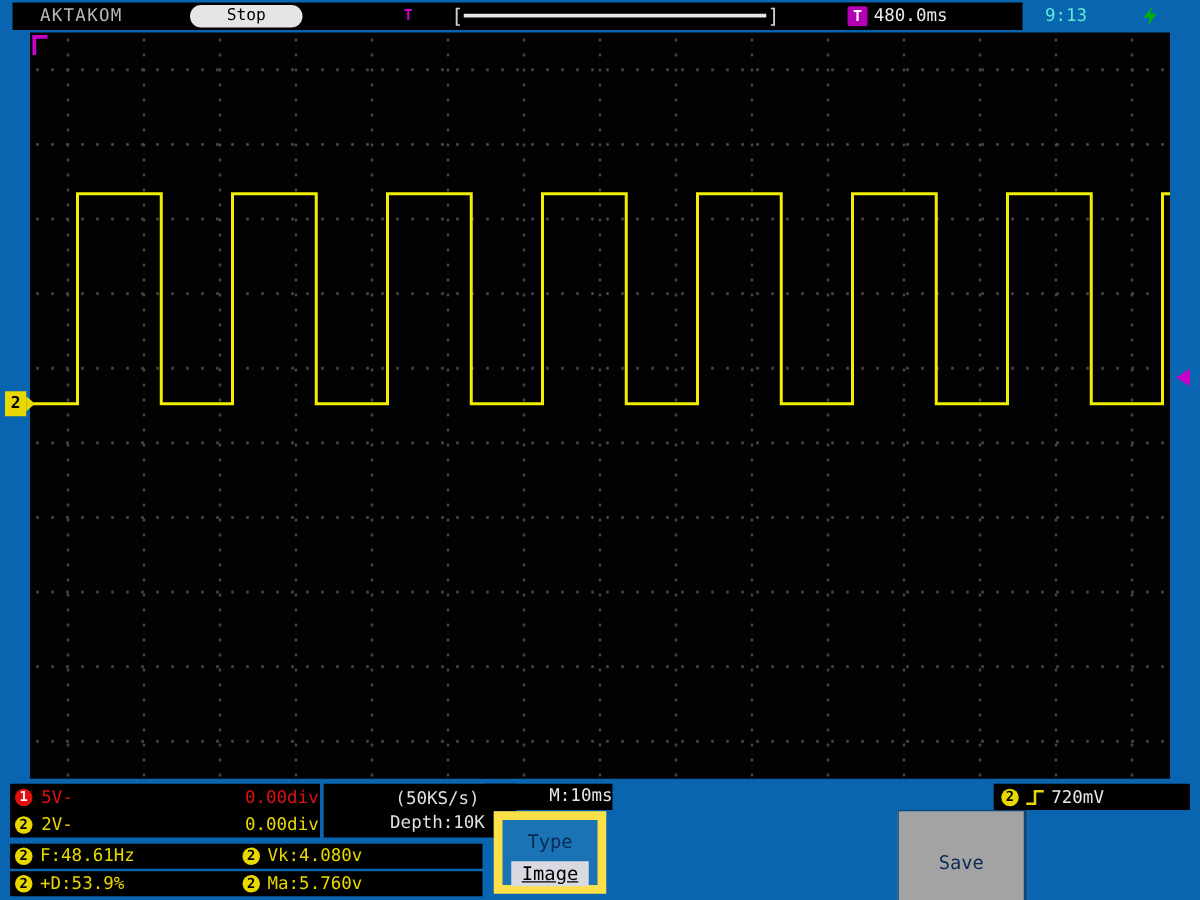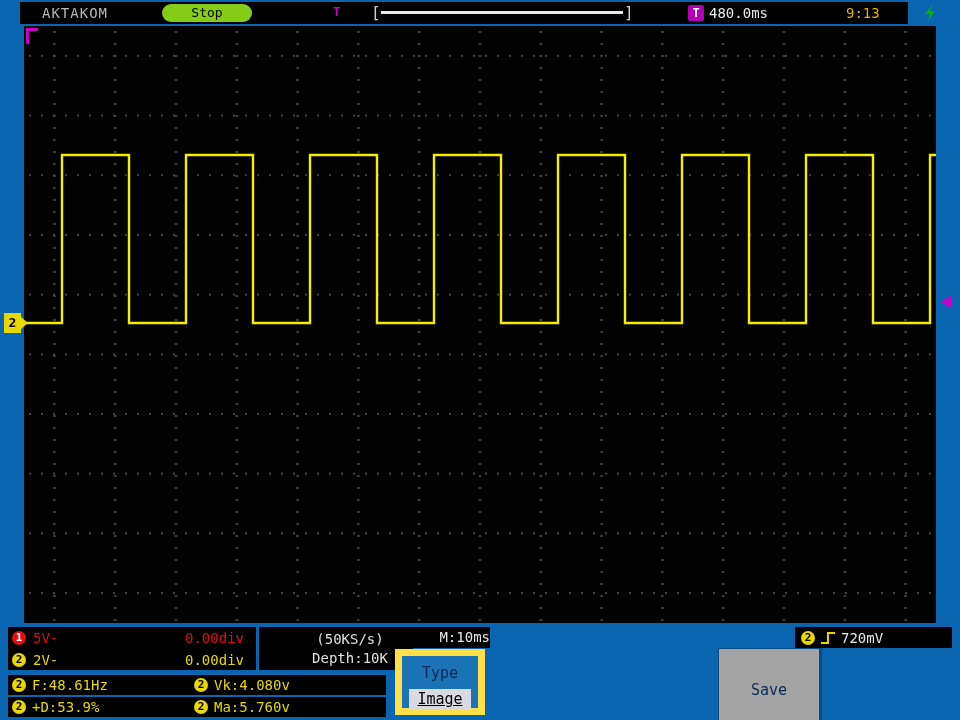--- a/index.html
+++ b/index.html
@@ -1,34 +1,34 @@
 <!DOCTYPE html>
 <html><head>
 <meta charset="utf-8">
 <style>
   html,body{margin:0;padding:0;}
   body{width:960px;height:720px;overflow:hidden;background:#0a65b0;
        font-family:"DejaVu Sans Mono","Liberation Mono",monospace;}
   .scope{position:relative;width:960px;height:720px;background:#0a65b0;}
 
   
-  .topbar{position:absolute;left:20px;top:2px;width:888px;height:22px;background:#000;}
+  .topbar{position:absolute;left:10px;top:2px;width:808px;height:22px;background:#000;}
   .brand{position:absolute;left:22px;top:3px;color:#b8b8b8;font-size:14px;letter-spacing:1px;}
-  .stop-pill{position:absolute;left:142px;top:2px;width:90px;height:18px;background:#84cc16;
+  .stop-pill{position:absolute;left:142px;top:2px;width:90px;height:18px;background:#e5e5e5;
              border-radius:9px;color:#000;text-align:center;font-size:13px;line-height:18px;}
   .trigpos{position:absolute;left:301px;top:0;width:330px;height:22px;}
   .tp-marker{position:absolute;left:12px;top:3px;color:#c800c8;font-size:12px;font-weight:bold;}
   .bracket-l{position:absolute;left:50px;top:1px;color:#d0d0d0;font-size:16px;}
   .bracket-r{position:absolute;left:303px;top:1px;color:#d0d0d0;font-size:16px;}
   .tp-line{position:absolute;left:60px;width:242px;top:9px;height:3px;background:#e8e8e8;}
   .trig-time{position:absolute;left:668px;top:2px;height:18px;display:flex;align-items:center;
              gap:5px;color:#e8e8e8;font-size:14px;}
   .t-badge{display:inline-block;width:16px;height:16px;background:#b400b4;color:#fff;
            font-size:12px;font-weight:bold;text-align:center;line-height:16px;border-radius:2px;}
-  .clock{position:absolute;left:826px;top:3px;color:#eab308;font-size:14px;}
+  .clock{position:absolute;left:826px;top:3px;color:#5eead4;font-size:14px;}
   .usb{position:absolute;left:902px;top:2px;width:16px;height:18px;}
 
   
   .screen{position:absolute;left:24px;top:26px;width:912px;height:597px;background:#020202;
     background-image:
       radial-gradient(circle,#454545 1px,transparent 1.4px),
       radial-gradient(circle,#454545 1px,transparent 1.4px);
     background-size:60.8px 12px,12px 59.7px;}
   .wave-svg{position:absolute;left:0;top:0;}
   .trig-pos-marker{position:absolute;left:2px;top:2px;width:9px;height:13px;
@@ -36,21 +36,21 @@
   .ch2-marker{position:absolute;left:4px;top:313px;width:17px;height:20px;background:#e8d800;
     color:#000;font-size:13px;font-weight:bold;text-align:center;line-height:20px;}
   .ch2-marker::after{content:"";position:absolute;left:17px;top:4px;width:0;height:0;
     border-top:6px solid transparent;border-bottom:6px solid transparent;border-left:7px solid #e8d800;}
   .trig-level-arrow{position:absolute;right:8px;top:295px;width:0;height:0;
     border-top:7px solid transparent;border-bottom:7px solid transparent;border-right:11px solid #c800c8;}
 
   
   .ch-panel{position:absolute;left:8px;top:627px;width:248px;height:43px;background:#000;}
   .ch-row{height:21px;display:flex;align-items:center;gap:7px;padding-left:4px;font-size:14px;}
-  .ch-row .pos{margin-left:auto;margin-right:12px;}
+  .ch-row .pos{margin-left:auto;margin-right:1px;}
   .ch-row.r1{color:#e01010;margin-bottom:1px;}
   .ch-row.r2{color:#e8d800;}
 
   .badge{display:inline-block;width:14px;height:14px;border-radius:50%;font-size:11px;
          line-height:14px;text-align:center;font-weight:bold;flex:none;}
   .badge-red{background:#e01010;color:#fff;}
   .badge-yellow{background:#e8d800;color:#000;}
 
   .acq-panel{position:absolute;left:259px;top:627px;width:126px;height:43px;background:#000;
     color:#e0e0e0;font-size:14px;text-align:center;display:flex;flex-direction:column;

